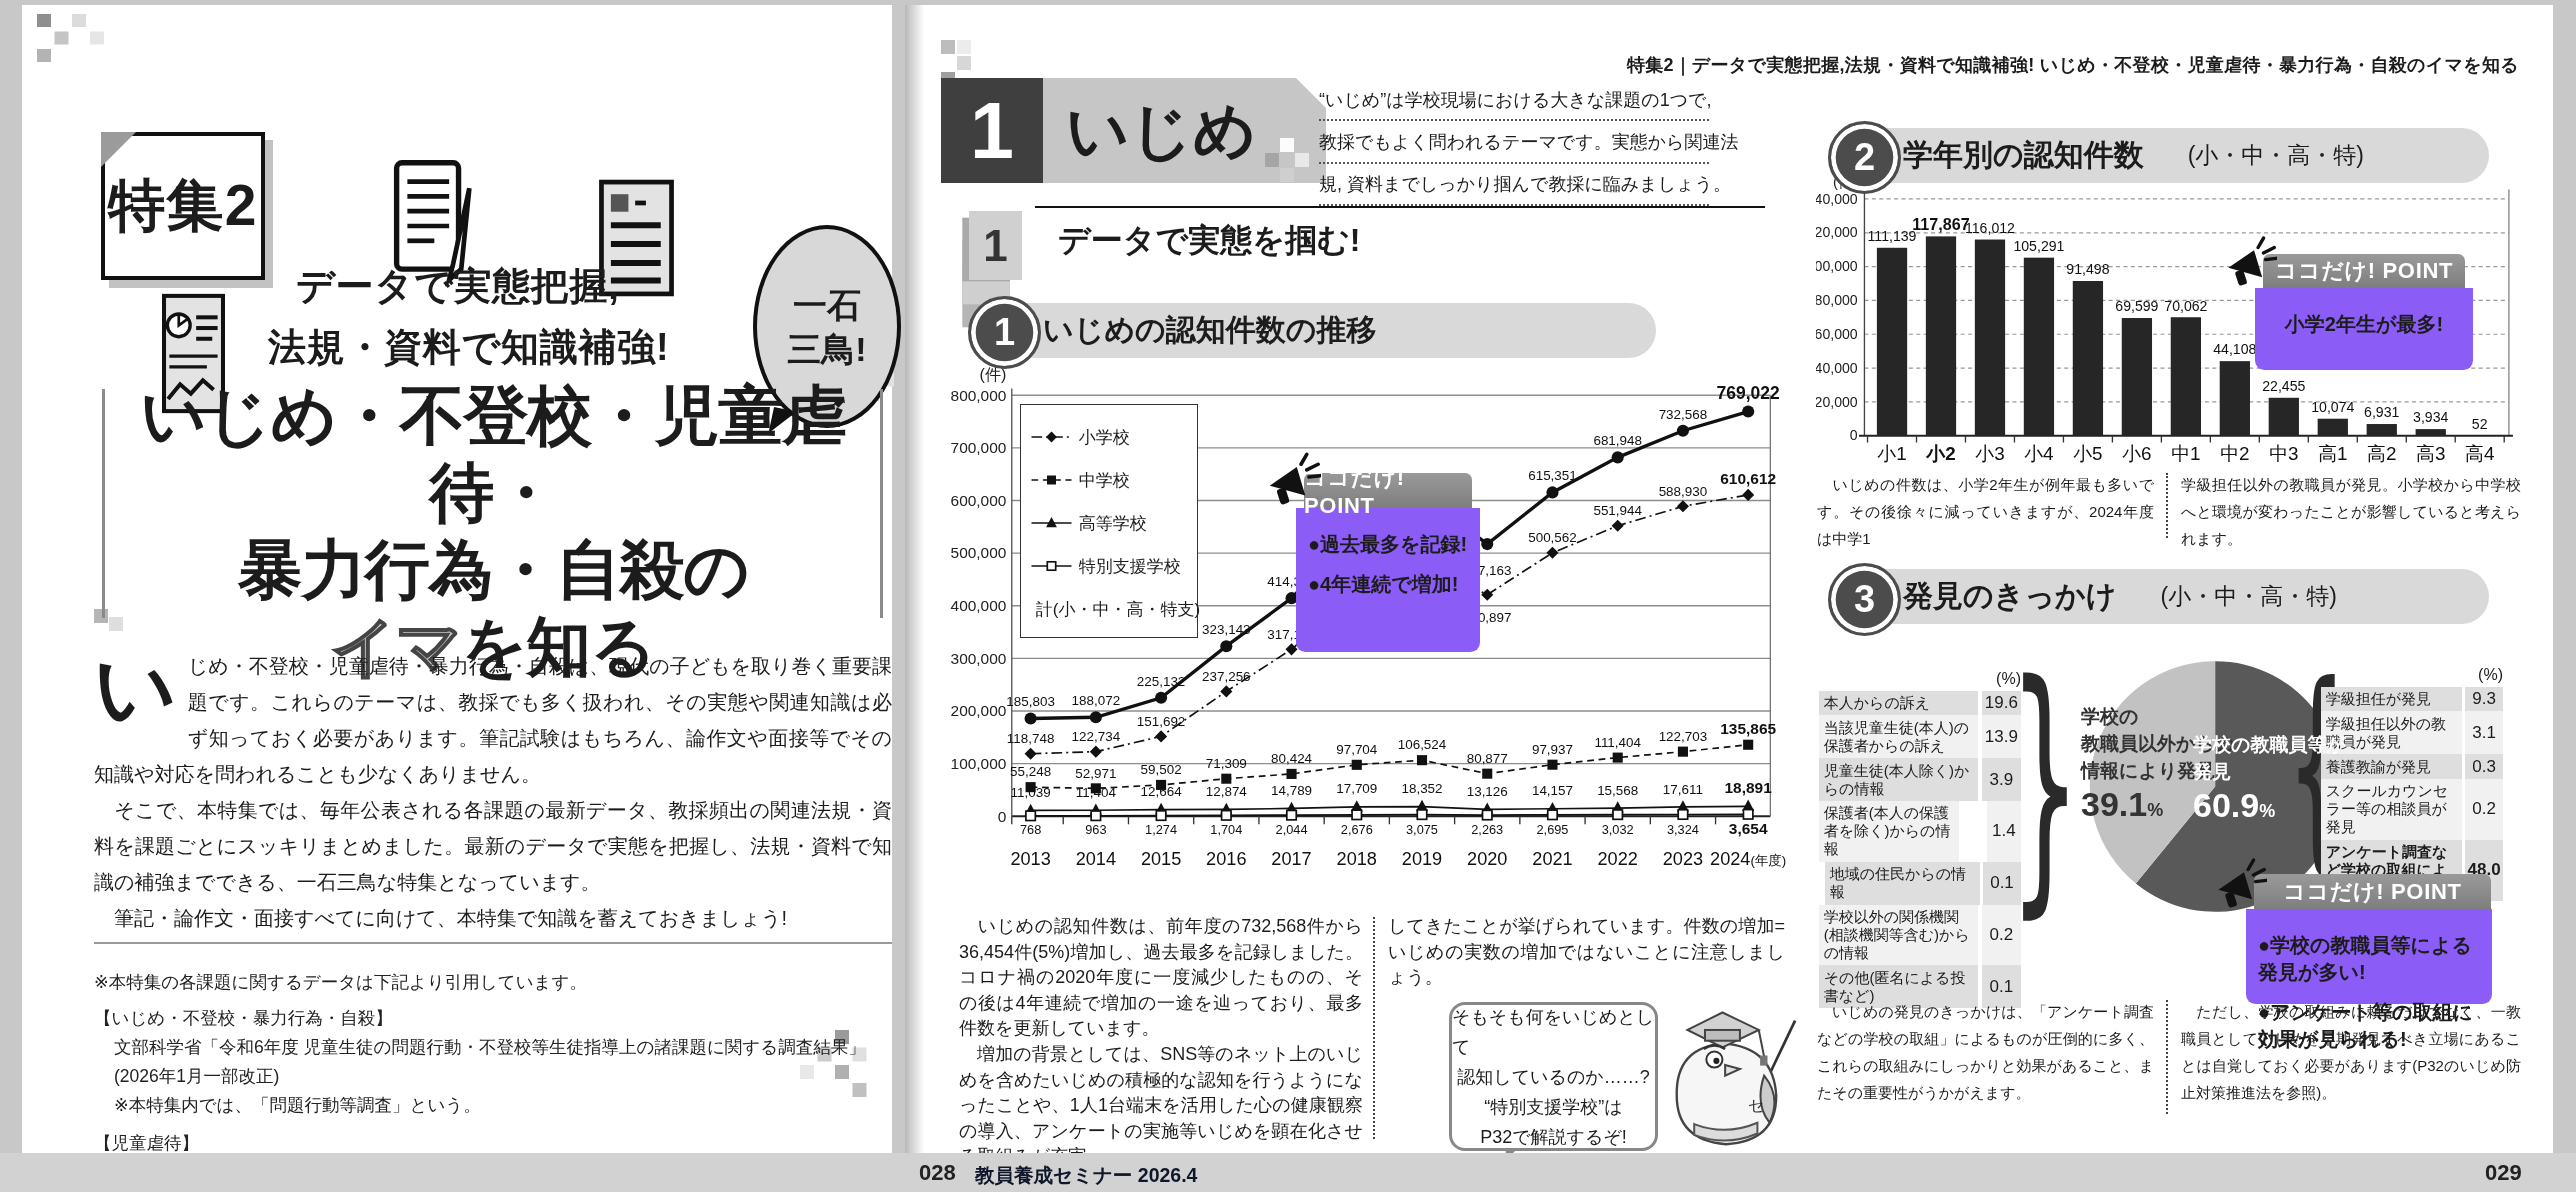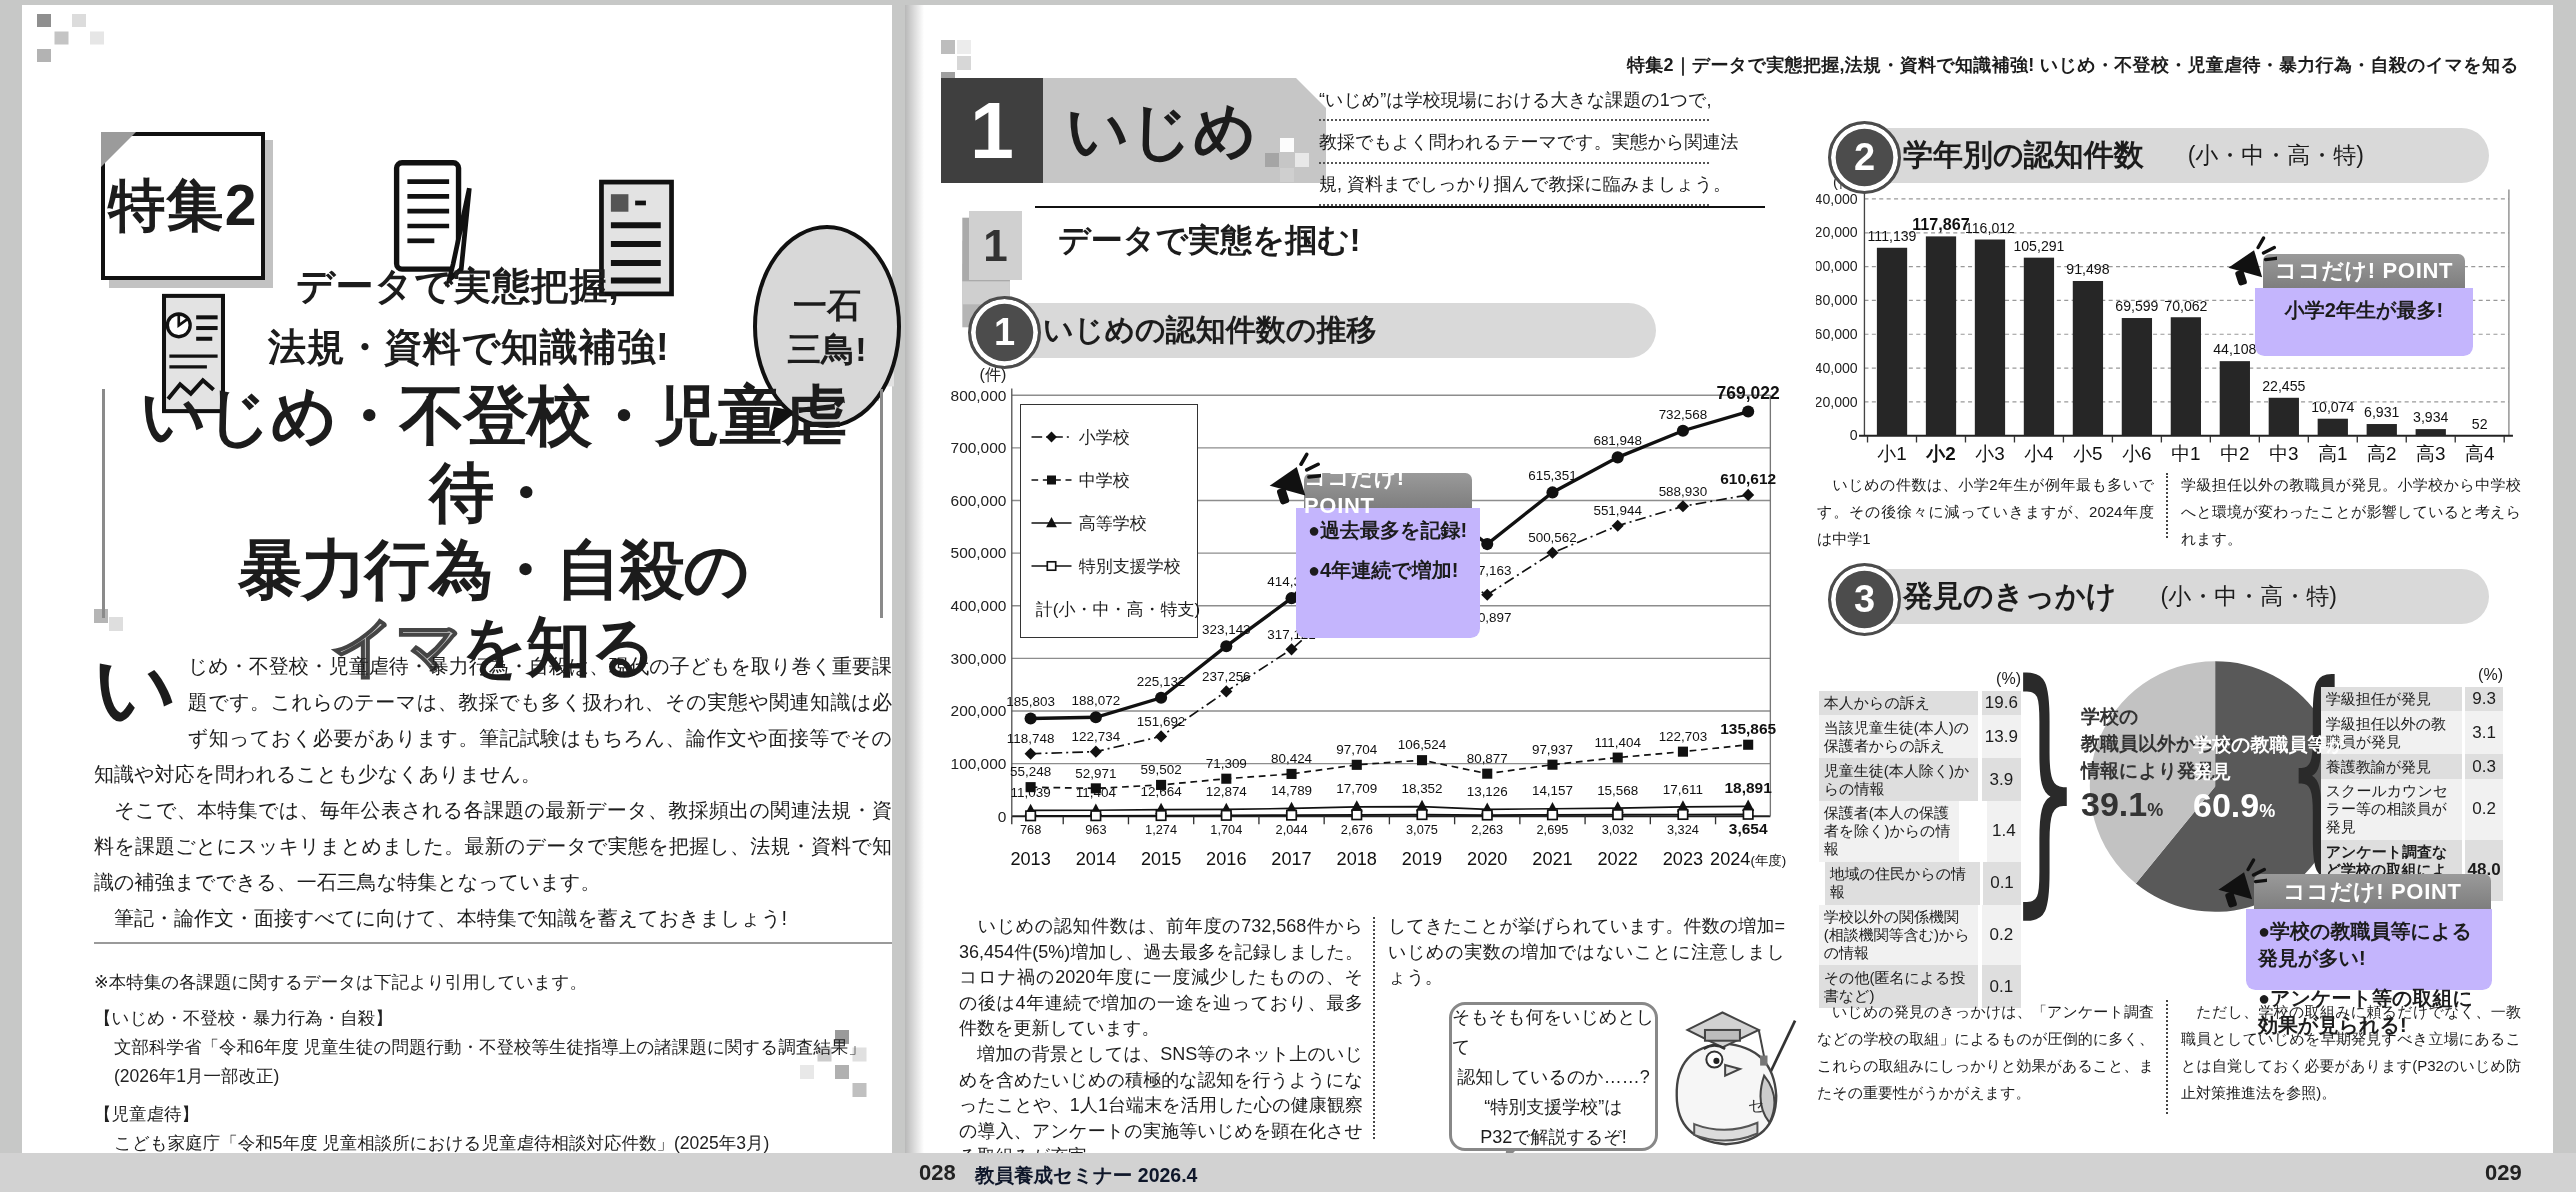--- a/index.html
+++ b/index.html
@@ -48,21 +48,21 @@
     font-size:38px;font-weight:700;z-index:3;}
   .figcap-bar{position:absolute;background:#d9d9d9;border-radius:31px;display:flex;align-items:center;z-index:2;gap:44px;}
   .figcap-title{font-size:30px;font-weight:700;padding-left:47px;}
   .figcap-paren{font-size:23px;font-weight:400;}
   .legend{position:absolute;left:1020px;top:404px;width:160px;background:#fff;border:1.3px solid #333;
     padding:10.8px 6.7px 6.7px 9.4px;z-index:2;}
   .legend-row{display:flex;align-items:center;height:43px;}
   .legend-row span{font-size:17px;margin-left:5.4px;white-space:nowrap;}
   .pointbox-head{position:absolute;background:linear-gradient(#9a9a9a,#7e7e7e);color:#fff;font-size:22px;font-weight:700;
     display:flex;align-items:center;justify-content:center;border-radius:6.7px 6.7px 0 0;z-index:5;letter-spacing:0.7px;}
-  .pointbox-body{position:absolute;background:#c4b5fd;border-radius:0 0 9.4px 9.4px;z-index:4;padding-top:2px;}
+  .pointbox-body{position:absolute;background:#8b5cf6;border-radius:0 0 9.4px 9.4px;z-index:4;padding-top:16px;}
   .point-bullet{font-size:20px;font-weight:700;padding:6.7px 12px;}
   .megaphone{position:absolute;z-index:6;}
   .colrule{position:absolute;border-left:2px dotted #444;}
   .body-col{position:absolute;font-size:18px;line-height:25.6px;text-align:justify;}
   .body-col-sm{position:absolute;font-size:15px;line-height:27px;text-align:justify;}
   .bubble{position:absolute;left:1449px;top:1002px;width:203px;height:143px;background:#fff;border:3.4px solid #888;
     border-radius:16px;display:flex;flex-direction:column;align-items:center;justify-content:center;z-index:3;}
   .bubble-line{font-size:18px;line-height:30px;font-weight:400;}
   .bubble-tail{position:absolute;left:1506px;top:1140px;width:0;height:0;border-top:23px solid #888;
     border-right:17.5px solid transparent;transform:rotate(6deg);}
@@ -155,20 +155,21 @@
   <p style="margin:0;">　そこで、本特集では、毎年公表される各課題の最新データ、教採頻出の関連法規・資料を課題ごとにスッキリまとめました。最新のデータで実態を把握し、法規・資料で知識の補強までできる、一石三鳥な特集となっています。</p>
   <p style="margin:0;">　筆記・論作文・面接すべてに向けて、本特集で知識を蓄えておきましょう!</p>
 </div>
 
 <div class="divider"></div>
 
 <div class="sources">
   <div style="margin-bottom:6.7px;">※本特集の各課題に関するデータは下記より引用しています。</div>
   <div>【いじめ・不登校・暴力行為・自殺】</div>
   <div class="src-ind">文部科学省「令和6年度 児童生徒の問題行動・不登校等生徒指導上の諸課題に関する調査結果」(2026年1月一部改正)</div>
+  <div class="src-ind">※本特集内では、「問題行動等調査」という。</div>
   <div style="margin-top:9.4px;">【児童虐待】</div>
   <div class="src-ind">こども家庭庁「令和5年度 児童相談所における児童虐待相談対応件数」(2025年3月)</div>
 </div>
 
 <div class="page" style="left:905px;top:5.4px;width:1648px;height:1148px;">
   <div class="abs" style="left:0;top:0;width:19px;height:1148px;background:linear-gradient(90deg,rgba(0,0,0,0.28),rgba(0,0,0,0));"></div>
 </div>
 
 <div class="running-head">特集2｜データで実態把握,法規・資料で知識補強! いじめ・不登校・児童虐待・暴力行為・自殺のイマを知る</div>
 

